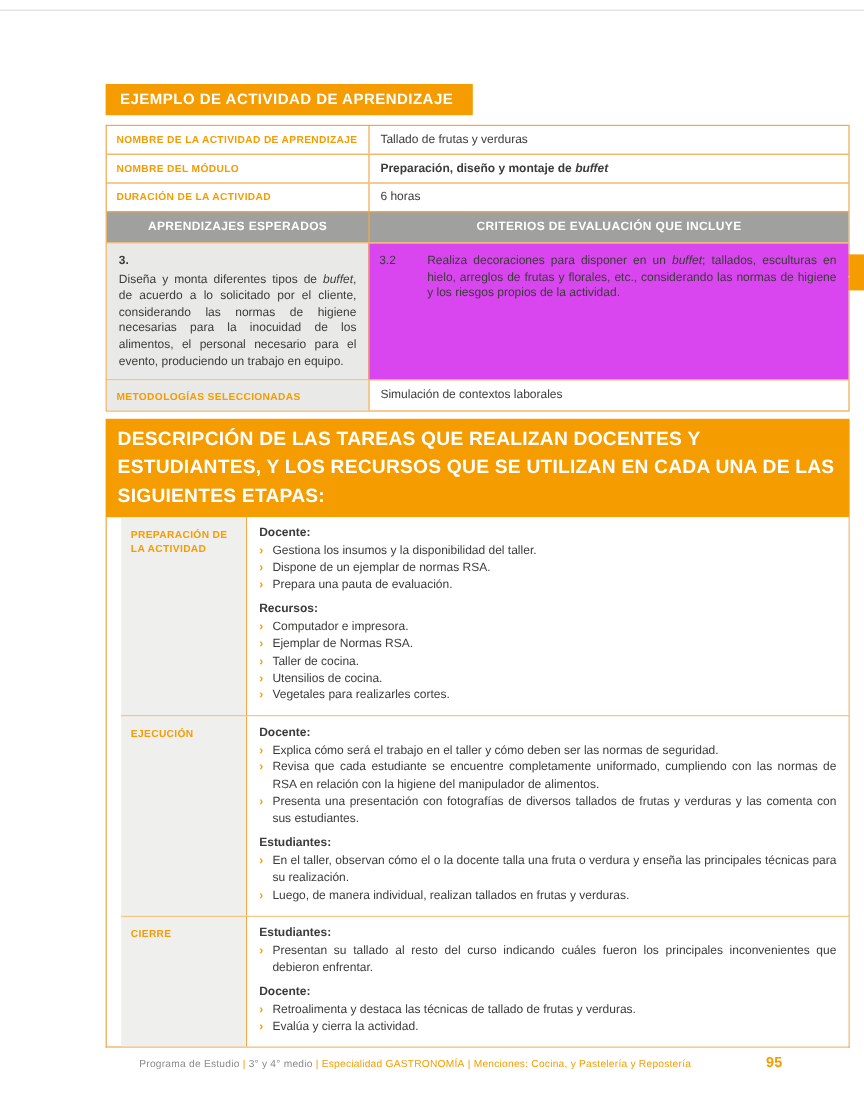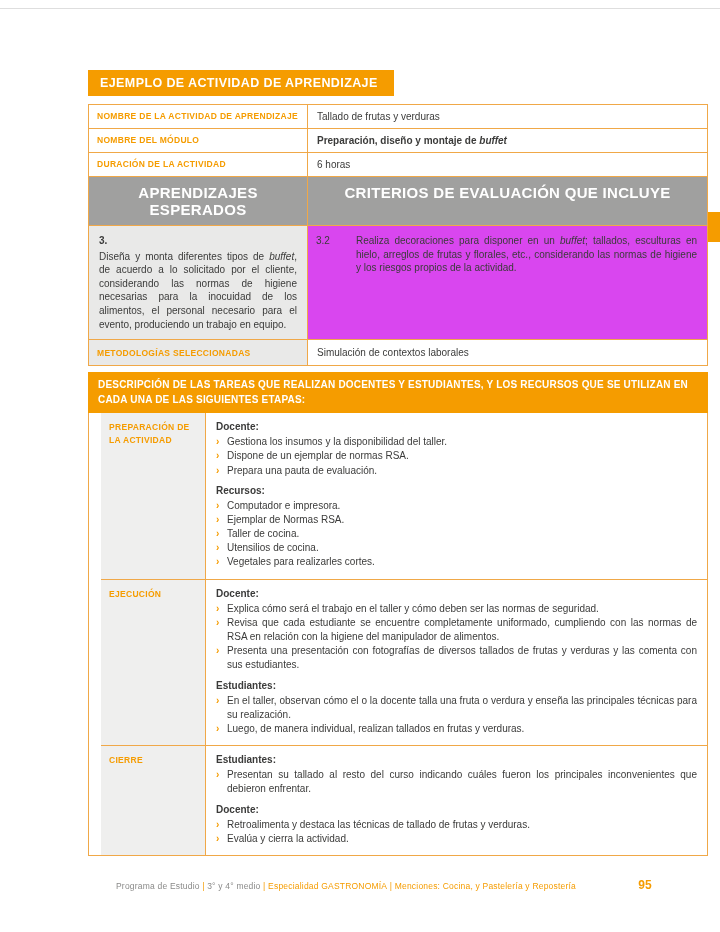--- a/index.html
+++ b/index.html
@@ -22,35 +22,35 @@
     font-size:12.5px;letter-spacing:0.4px;padding:6px 16px 6px 12px;margin-bottom:8px;}
   .tbl{border:1px solid var(--line);}
   .row2{display:grid;grid-template-columns:218px 1fr;border-top:1px solid var(--line);}
   .row2:first-child{border-top:none;}
   .lbl-cell{display:flex;align-items:center;padding:4px 8px;color:var(--accent);font-weight:bold;
     font-size:8.5px;letter-spacing:0.3px;line-height:1.3;}
   .val-cell{display:flex;align-items:center;padding:5px 9px;font-size:10px;border-left:1px solid var(--line);line-height:1.3;}
   .b{font-weight:bold;}
   .i{font-style:italic;}
   .hdr-row{display:grid;grid-template-columns:218px 1fr;background:var(--hdr-gray);border-top:1px solid var(--line);}
-  .hdr-cell{color:#fff;font-weight:bold;font-size:15px;letter-spacing:0.3px;text-align:center;
+  .hdr-cell{color:#fff;font-weight:bold;font-size:10px;letter-spacing:0.3px;text-align:center;
     padding:7px 6px;}
   .hdr-cell + .hdr-cell{border-left:1px solid var(--line);}
   .body-row{display:grid;grid-template-columns:218px 1fr;border-top:1px solid var(--line);}
   .expected-cell{background:var(--cell-gray);padding:8px 10px;font-size:10px;line-height:1.36;}
   .expected-cell .num{font-weight:bold;display:block;margin-bottom:2px;}
   .expected-cell .txt{text-align:justify;display:block;}
   .criteria-cell{padding:8px 10px 8px 8px;font-size:10px;line-height:1.36;display:flex;border-left:1px solid var(--line);background:#d946ef;}
   .criteria-cell .num{flex:0 0 24px;}
   .criteria-cell .txt{flex:1;text-align:justify;margin-left:16px;}
   .meth-row{display:grid;grid-template-columns:218px 1fr;border-top:1px solid var(--line);}
   .meth-lbl{background:var(--cell-gray);display:flex;align-items:center;padding:6px 8px;color:var(--accent);
     font-weight:bold;font-size:8.5px;letter-spacing:0.3px;}
   .meth-val{display:flex;align-items:center;padding:7px 9px;font-size:10px;border-left:1px solid var(--line);}
-  .banner{margin-top:6px;background:var(--accent);color:#fff;font-weight:bold;font-size:10px;
+  .banner{margin-top:6px;background:var(--accent);color:#fff;font-weight:bold;font-size:16px;
     line-height:1.45;letter-spacing:0.2px;padding:6px 10px;}
   .stages{border:1px solid var(--line);border-top:none;}
   .stage-row{display:grid;grid-template-columns:105px 1fr;border-top:1px solid var(--line);margin-left:12px;}
   .stage-row:first-child{border-top:none;}
   .stage-lbl{background:var(--stage-gray);color:var(--accent);font-weight:bold;font-size:8.5px;
     letter-spacing:0.3px;line-height:1.5;padding:8px 8px;border-right:1px solid var(--line);}
   .stage-content{padding:7px 10px 9px 10px;background:#fff;}
   .blk-heading{font-weight:bold;font-size:10px;line-height:1.4;margin-top:6px;margin-bottom:1px;}
   .blk-heading.first{margin-top:0;}
   .li{display:flex;font-size:10px;line-height:1.42;}

